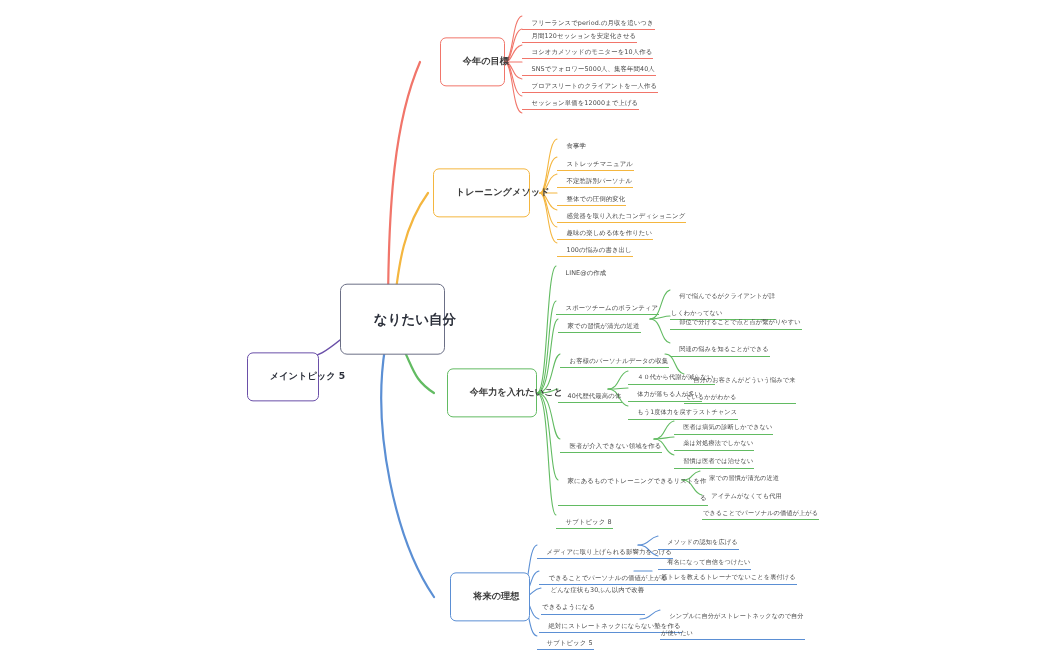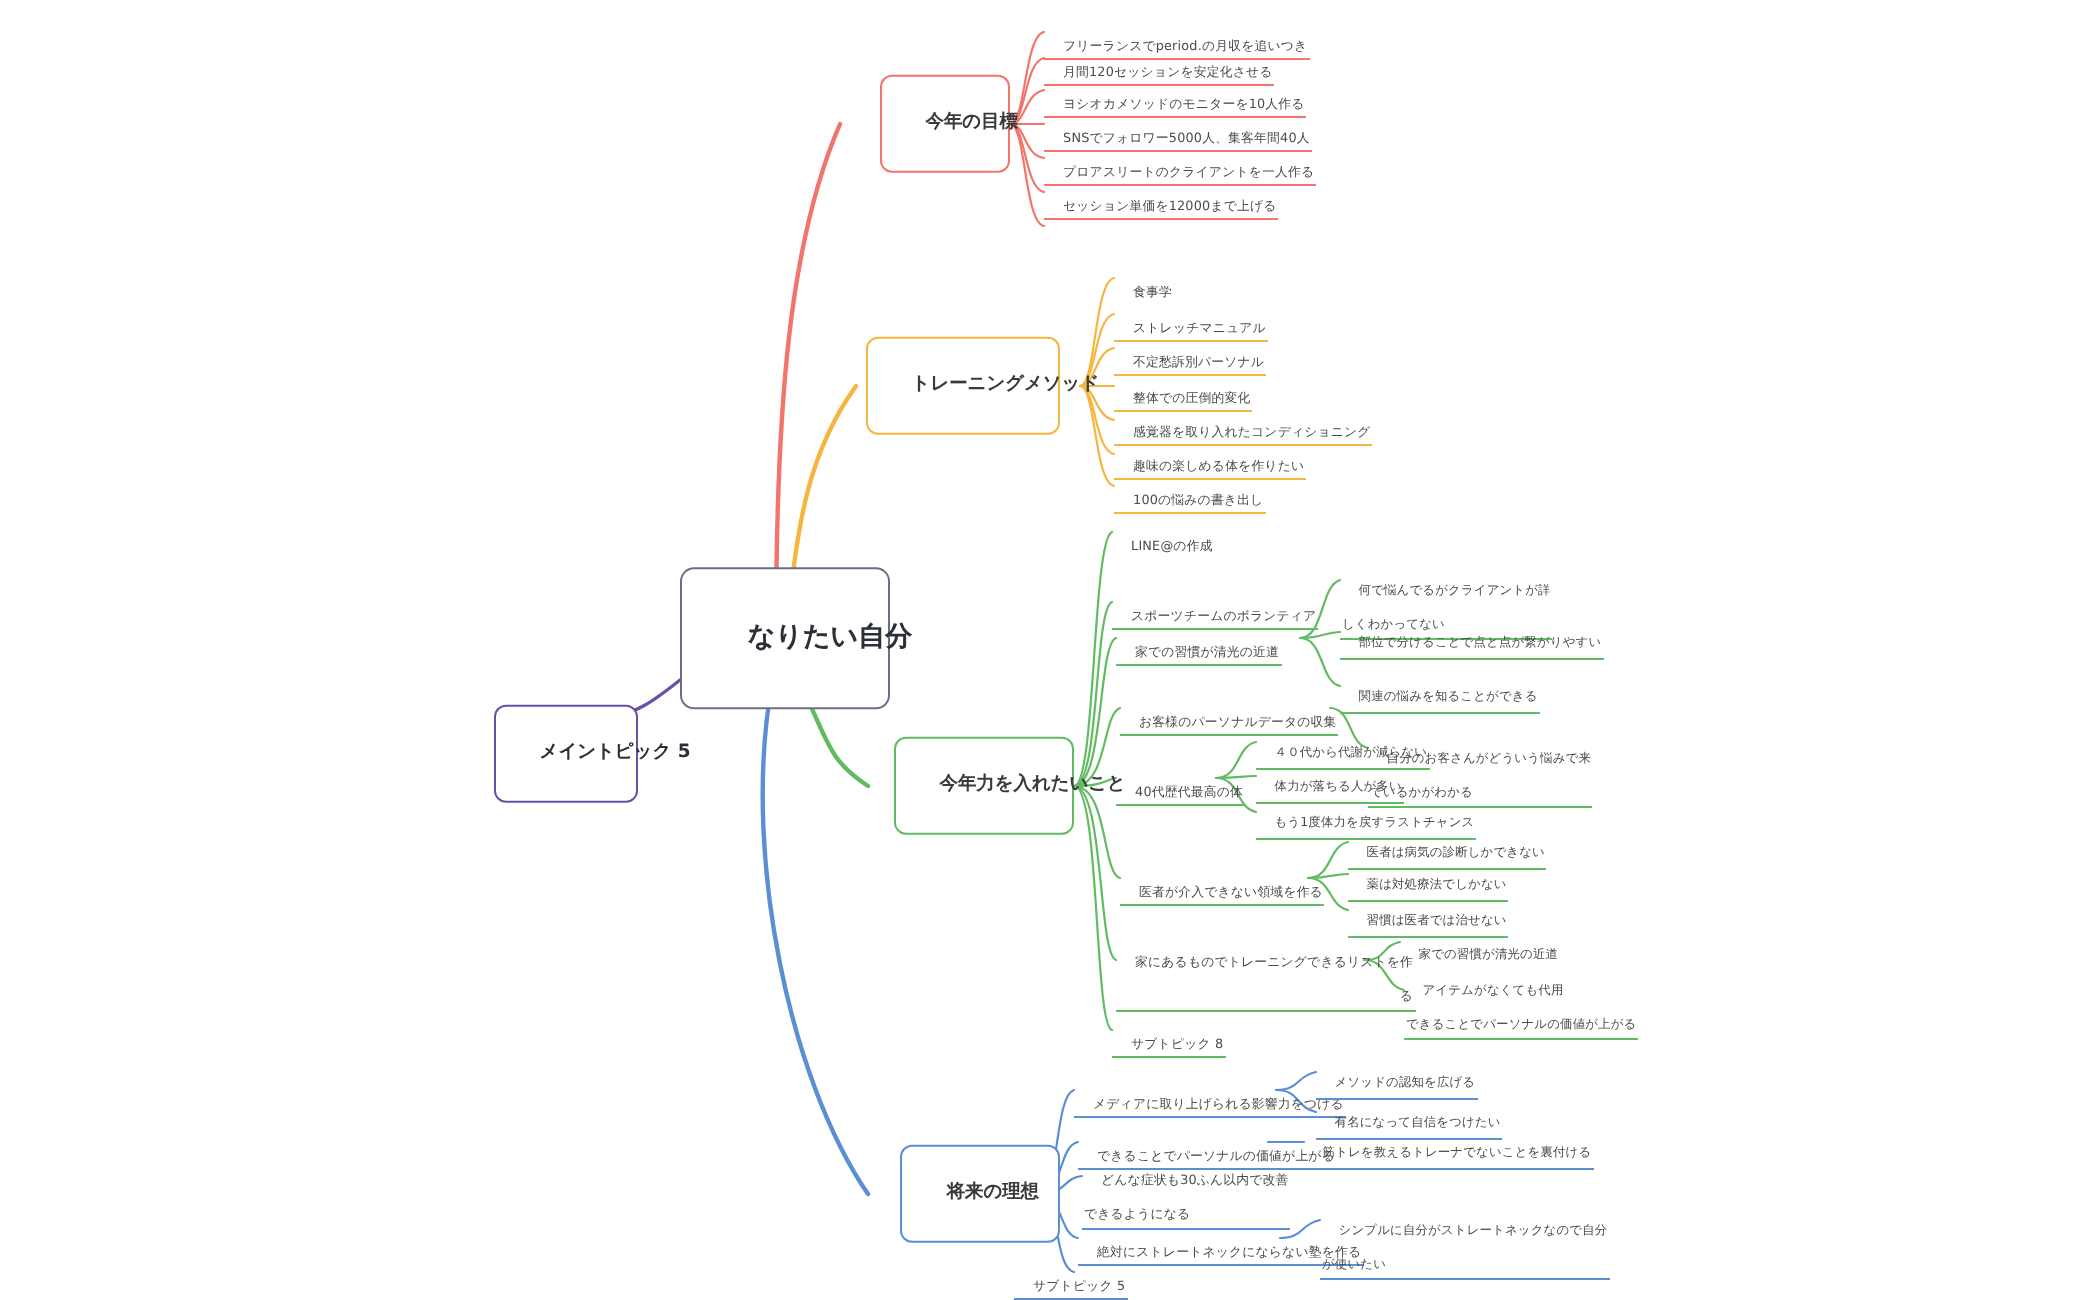--- a/index.html
+++ b/index.html
@@ -258,21 +258,21 @@
   </div>
   <div class="node leaf c-blue" style="left:537px; top:539px;">
     <span>メディアに取り上げられる影響力をつける</span></div>
   <div class="node leaf c-blue" style="left:539px; top:565px;">
     <span>できることでパーソナルの価値が上がる</span></div>
   <div class="node leaf c-blue" style="left:541px; top:577px;">
     <span>どんな症状も30ふん以内で改善</span>
     <span class="line2">できるようになる</span></div>
   <div class="node leaf c-blue" style="left:539px; top:613px;">
     <span>絶対にストレートネックにならない塾を作る</span></div>
-  <div class="node leaf c-blue" style="left:507px; top:630px;">
+  <div class="node leaf c-blue" style="left:537px; top:630px;">
     <span>サブトピック 5</span></div>
 
   <div class="node leaf l2 c-blue" style="left:658px; top:530px;">
     <span>メソッドの認知を広げる</span></div>
   <div class="node leaf l2 c-blue" style="left:658px; top:550px;">
     <span>有名になって自信をつけたい</span></div>
   <div class="node leaf l2 c-blue" style="left:652px; top:565px;">
     <span>筋トレを教えるトレーナでないことを裏付ける</span></div>
   <div class="node leaf l2 c-blue" style="left:660px; top:604px;">
     <span>シンプルに自分がストレートネックなので自分</span>

